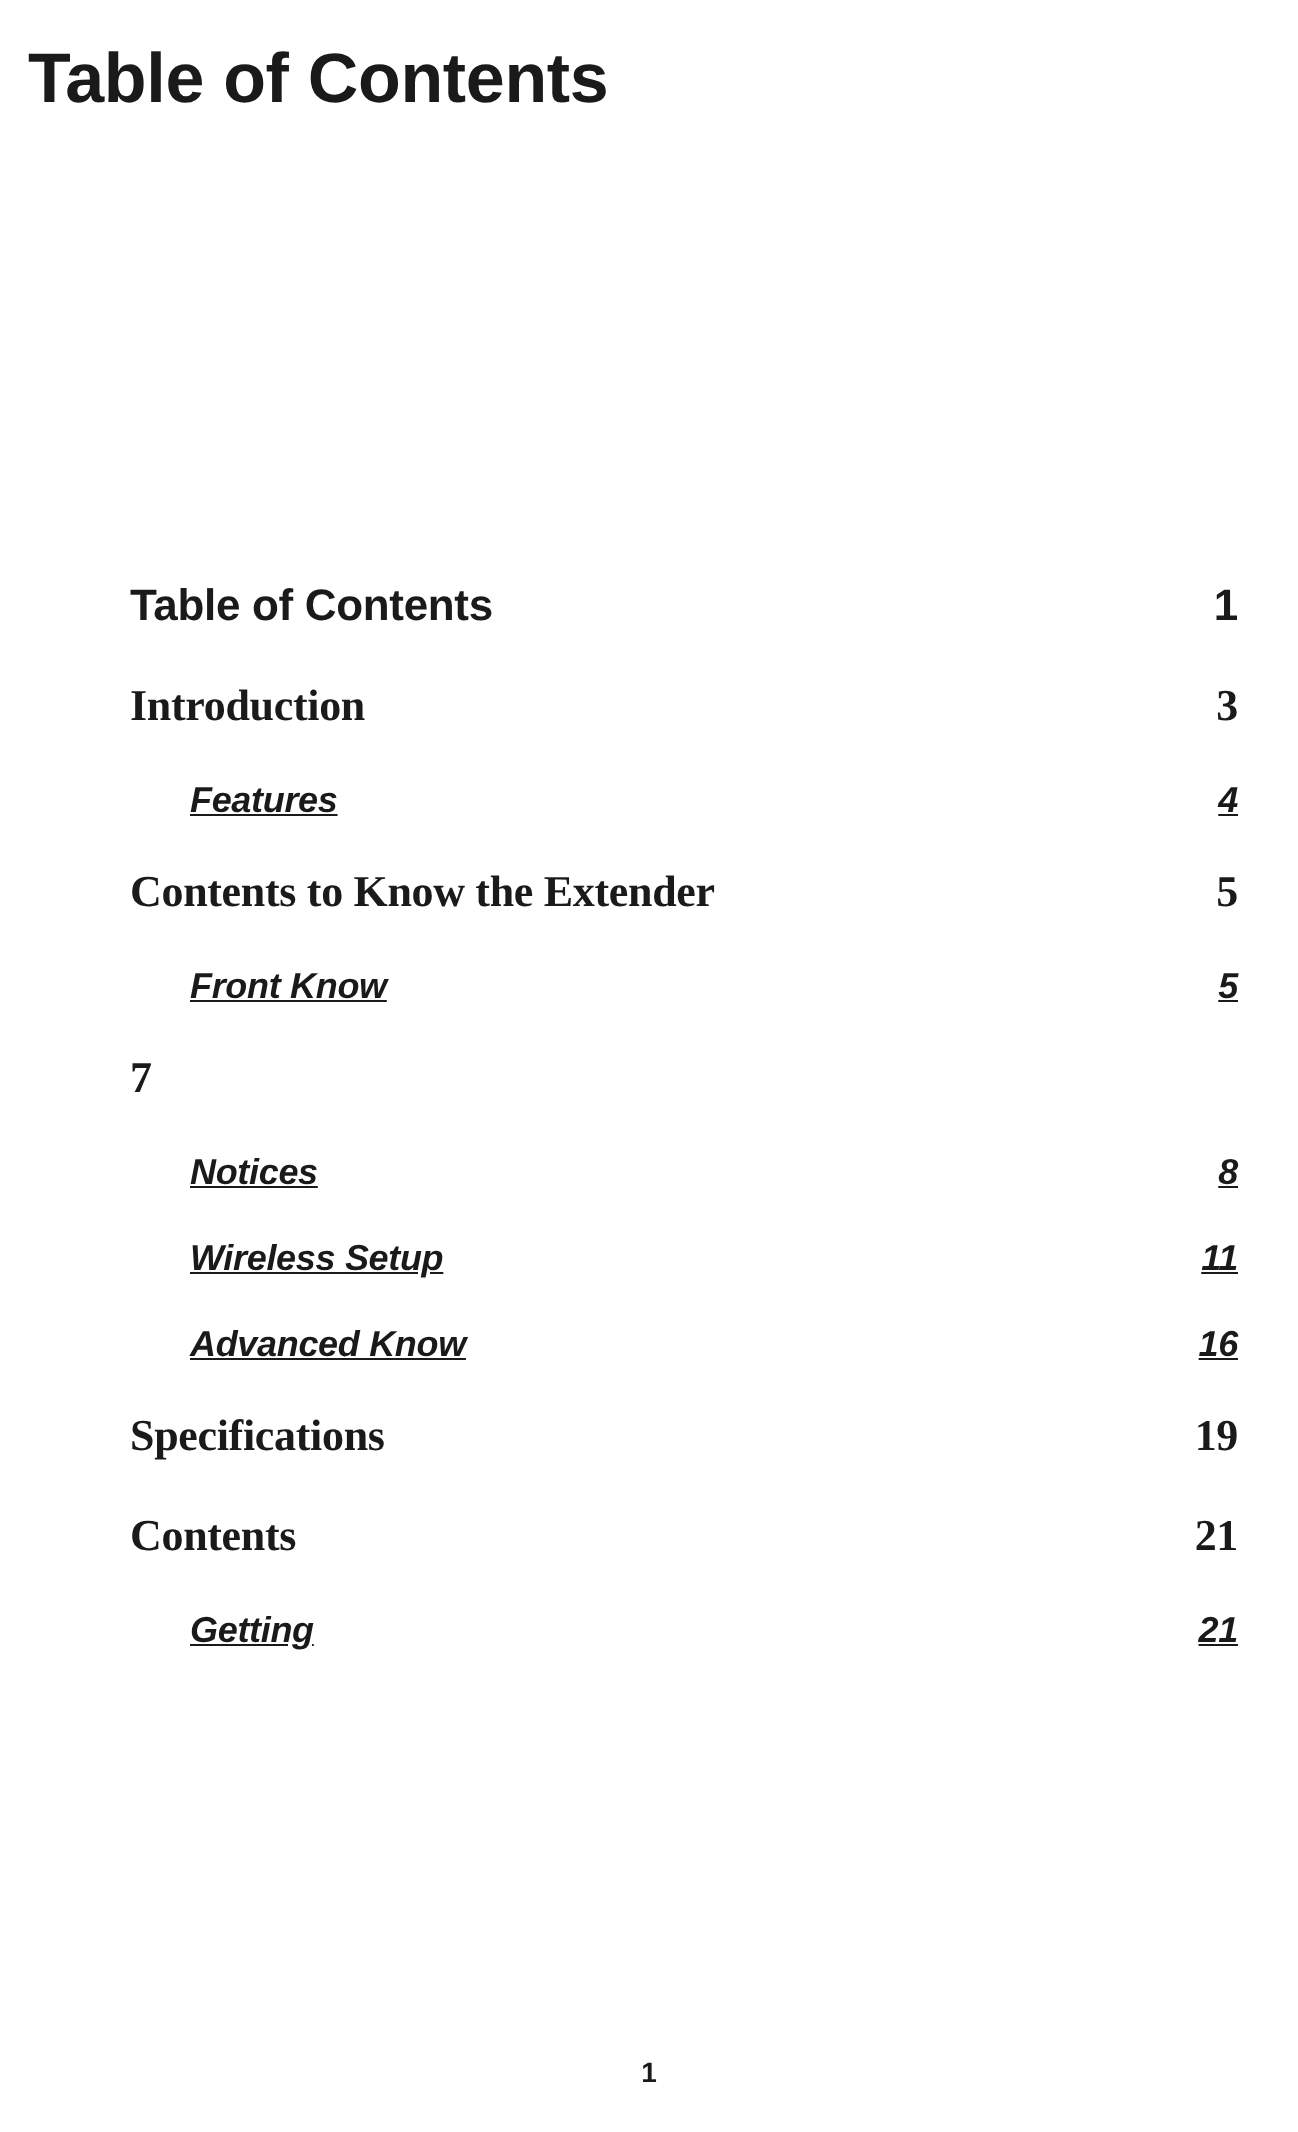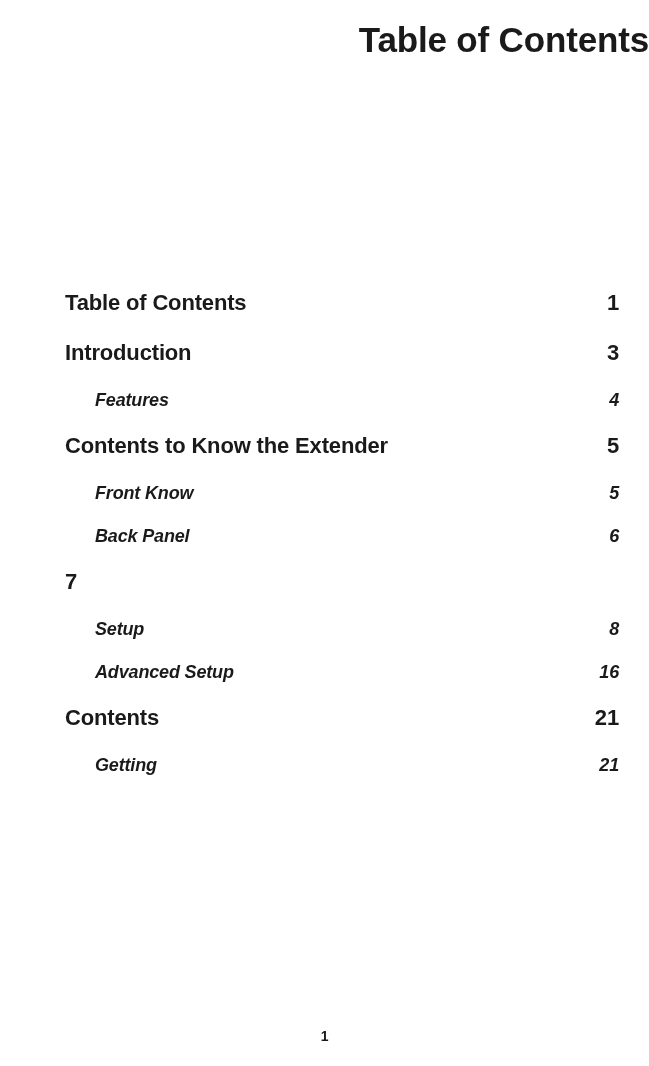--- a/index.html
+++ b/index.html
@@ -1,19 +1,18 @@
 <!DOCTYPE html>
 <html><head>
   <meta charset="utf-8">
   <style>
     * {
       margin: 0;
       padding: 0;
       box-sizing: border-box;
-      text-align: right;
     }
     body {
       width: 649px;
       height: 1066px;
       background: #ffffff;
       font-family: "Myriad Pro", "Segoe UI", Arial, sans-serif;
       color: #1a1a1a;
       position: relative;
       letter-spacing: -0.01em;
     }
@@ -38,29 +37,31 @@
     .toc-chapter .page {
       font-size: 22px;
       font-weight: 700;
     }
     .toc-section {
       font-size: 18px;
       font-weight: 700;
       font-style: italic;
       padding-left: 30px;
       margin-bottom: 22px;
+      text-decoration: underline;
     }
     .toc-section .page {
       font-size: 18px;
       font-weight: 700;
       font-style: italic;
     }
     .toc-chapter + .toc-chapter,
     .toc-section + .toc-chapter {
       margin-top: 10px;
+      font-family: Liberation Serif, serif;
     }
     .page-number {
       position: absolute;
       bottom: 22px;
       left: 0;
       right: 0;
       text-align: center;
       font-size: 14px;
       font-weight: 700;
     }
@@ -84,34 +85,38 @@
     <span class="page">4</span>
   </div>
   <div class="toc-row toc-chapter">
     <span>Contents to Know the Extender</span>
     <span class="page">5</span>
   </div>
   <div class="toc-row toc-section">
     <span>Front Know</span>
     <span class="page">5</span>
   </div>
-  <div class="toc-row toc-section">
-    <span>Back Panel</span>
-    <span class="page">6</span>
-  </div>
   <div class="toc-row toc-chapter">
     <span class="page">7</span>
   </div>
   <div class="toc-row toc-section">
-    <span>Setup</span>
+    <span>Notices</span>
     <span class="page">8</span>
   </div>
   <div class="toc-row toc-section">
-    <span>Advanced Setup</span>
+    <span>Wireless Setup</span>
+    <span class="page">11</span>
+  </div>
+  <div class="toc-row toc-section">
+    <span>Advanced Know</span>
     <span class="page">16</span>
+  </div>
+  <div class="toc-row toc-chapter">
+    <span>Specifications</span>
+    <span class="page">19</span>
   </div>
   <div class="toc-row toc-chapter">
     <span>Contents</span>
     <span class="page">21</span>
   </div>
   <div class="toc-row toc-section">
     <span>Getting</span>
     <span class="page">21</span>
   </div>
 </div>

